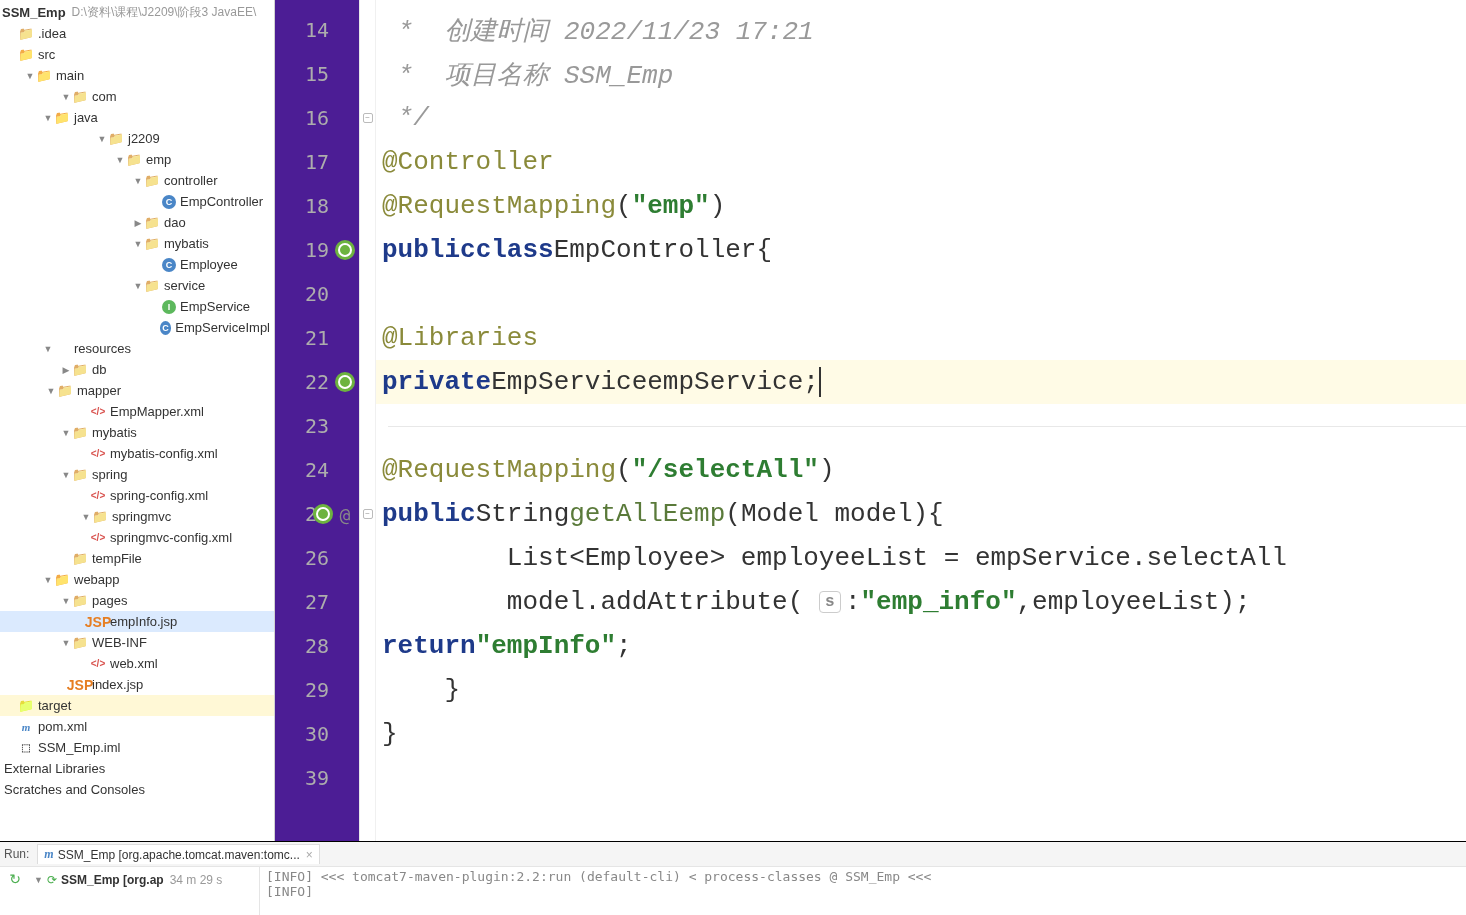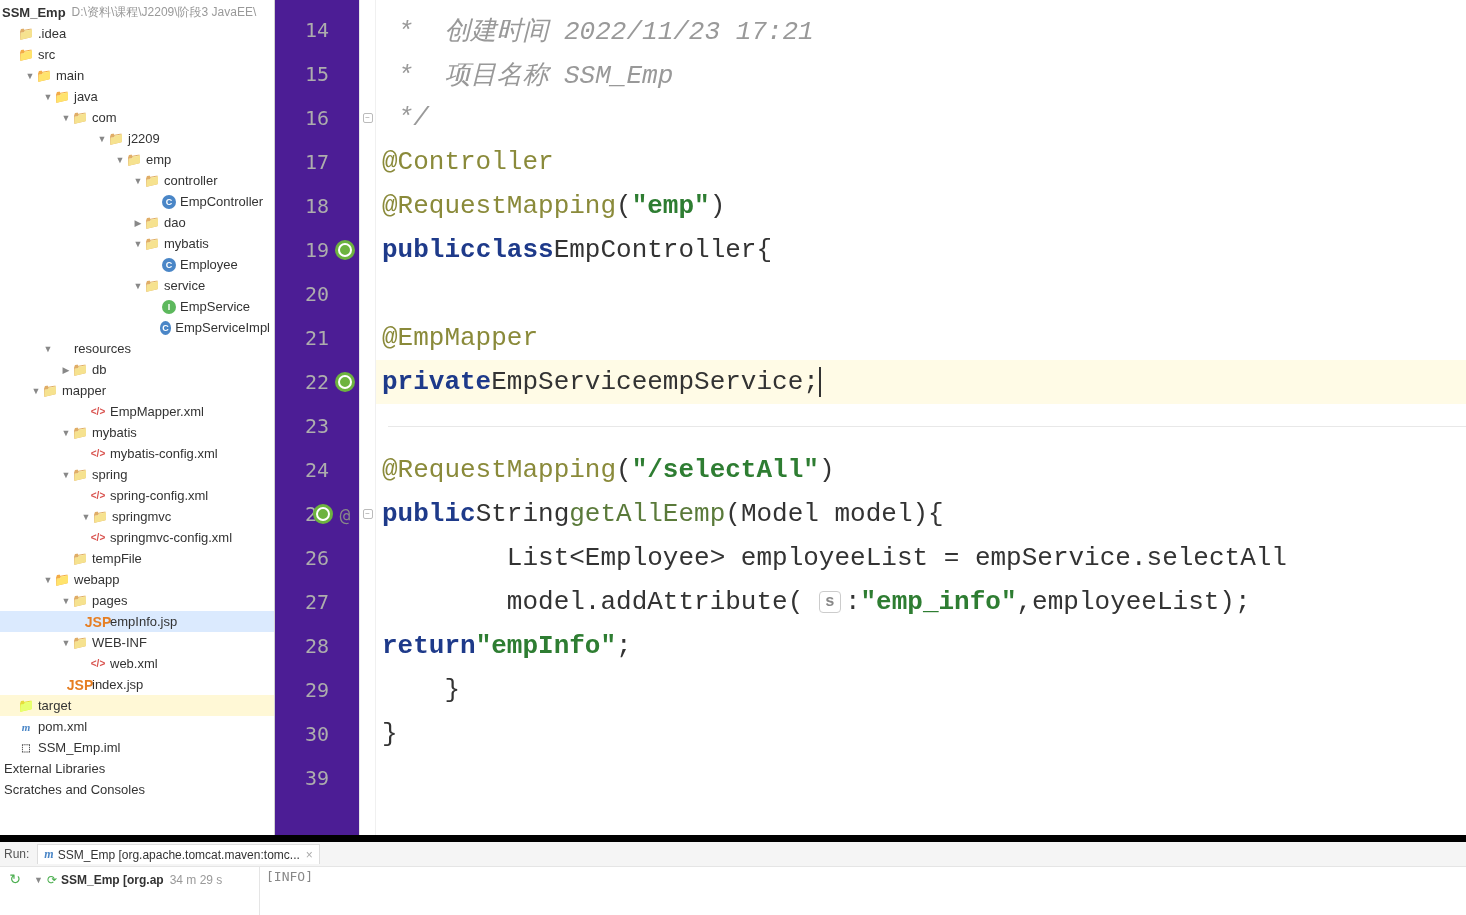--- a/index.html
+++ b/index.html
@@ -43,21 +43,21 @@
 .line { height:44px; display:flex; align-items:center; white-space:pre; padding-left:6px; }
 .line.hl { background:#fffbe6; }
 .kw { color:#1e3a8a; font-weight:bold; }
 .ann { color:#8a8a3a; }
 .str { color:#2e7d32; font-weight:bold; }
 .cmt { color:#999; font-style:italic; }
 .fn { color:#5a7a3a; }
 .param-badge { display:inline-flex; align-items:center; justify-content:center; width:22px; height:22px; border:1px solid #ccc; border-radius:4px; font-size:16px; color:#888; font-weight:bold; margin-right:4px; }
 .cursor { display:inline-block; width:2px; height:30px; background:#333; vertical-align:middle; }
 .hr-line { border-top:1px solid #e8e8e8; margin:0 0 0 6px; }
-.bottom { border-top:7px solid #000000; }
+.bottom { border-top:1px solid #000000; }
 .run-bar { display:flex; align-items:center; height:25px; padding-left:4px; font-size:12px; background:#f5f5f5; border-bottom:1px solid #e5e5e5; }
 .run-bar .lbl { color:#555; margin-right:8px; }
 .run-tab { display:flex; align-items:center; padding:2px 6px; background:#fff; border:1px solid #ddd; border-bottom:none; }
 .run-tab .m-icon { color:#4a86c7; font-style:italic; font-weight:bold; margin-right:4px; font-family:serif; }
 .run-tab .close { margin-left:6px; color:#aaa; cursor:pointer; }
 .console-area { display:flex; height:48px; }
 .console-actions { width:30px; display:flex; flex-direction:column; align-items:center; padding-top:4px; gap:4px; }
 .rerun-icon { color:#4caf50; font-size:14px; cursor:pointer; }
 .console-tree { width:230px; border-right:1px solid #e5e5e5; padding-top:4px; font-size:12px; }
 .console-tree .row { display:flex; align-items:center; padding:2px 4px; }
@@ -87,30 +87,30 @@
           <div class="tree-row" style="padding-left: 4px;">
             <span class="arrow none"></span>
             <span class="ticon folder-blue"></span>
             <span class="tree-label">src</span>
           </div>
           <div class="tree-row" style="padding-left: 22px;">
             <span class="arrow down"></span>
             <span class="ticon folder-blue"></span>
             <span class="tree-label">main</span>
           </div>
+          <div class="tree-row" style="padding-left: 58px;">
+            <span class="arrow down"></span>
+            <span class="ticon folder"></span>
+            <span class="tree-label">com</span>
+          </div>
           <div class="tree-row" style="padding-left: 40px;">
             <span class="arrow down"></span>
             <span class="ticon folder-blue"></span>
             <span class="tree-label">java</span>
           </div>
-          <div class="tree-row" style="padding-left: 58px;">
-            <span class="arrow down"></span>
-            <span class="ticon folder"></span>
-            <span class="tree-label">com</span>
-          </div>
           <div class="tree-row" style="padding-left: 94px;">
             <span class="arrow down"></span>
             <span class="ticon folder"></span>
             <span class="tree-label">j2209</span>
           </div>
           <div class="tree-row" style="padding-left: 112px;">
             <span class="arrow down"></span>
             <span class="ticon folder"></span>
             <span class="tree-label">emp</span>
           </div>
@@ -157,21 +157,21 @@
           <div class="tree-row" style="padding-left: 40px;">
             <span class="arrow down"></span>
             <span class="ticon folder-res"></span>
             <span class="tree-label">resources</span>
           </div>
           <div class="tree-row" style="padding-left: 58px;">
             <span class="arrow right"></span>
             <span class="ticon folder"></span>
             <span class="tree-label">db</span>
           </div>
-          <div class="tree-row" style="padding-left: 28px;">
+          <div class="tree-row" style="padding-left: 43px;">
             <span class="arrow down"></span>
             <span class="ticon folder"></span>
             <span class="tree-label">mapper</span>
           </div>
           <div class="tree-row" style="padding-left: 76px;">
             <span class="arrow none"></span>
             <span class="ticon xml">&lt;/&gt;</span>
             <span class="tree-label">EmpMapper.xml</span>
           </div>
           <div class="tree-row" style="padding-left: 58px;">
@@ -349,21 +349,21 @@
           <div></div>
       </div>
       <div class="code">
         <div class="line"><span class="cmt"> *  创建时间 2022/11/23 17:21</span></div>
         <div class="line"><span class="cmt"> *  项目名称 SSM_Emp</span></div>
         <div class="line"><span class="cmt"> */</span></div>
         <div class="line"><span class="ann">@Controller</span></div>
         <div class="line"><span class="ann">@RequestMapping</span><span>(</span><span class="str">"emp"</span><span>)</span></div>
         <div class="line"><span class="kw">public</span> <span class="kw">class</span> <span>EmpController</span> <span>{</span></div>
         <div class="line"></div>
-        <div class="line">    <span class="ann">@EmpMapper</span></div>
+        <div class="line">    <span class="ann">@Libraries</span></div>
         <div class="line hl">    <span class="kw">private</span> <span>EmpService</span> <span>empService</span>;<span class="cursor"></span></div>
         <div class="line"><div class="hr-line" style="width:100%;"></div></div>
         <div class="line">    <span class="ann">@RequestMapping</span><span>(</span><span class="str">"/selectAll"</span><span>)</span></div>
         <div class="line">    <span class="kw">public</span> <span>String</span> <span class="fn">getAllEemp</span><span>(Model model){</span></div>
         <div class="line"><span>        List&lt;Employee&gt; employeeList = empService.selectAll</span></div>
         <div class="line"><span>        model.addAttribute( </span><span class="param-badge">s</span><span>:</span><span class="str">"emp_info"</span><span>,employeeList);</span></div>
         <div class="line">        <span class="kw">return</span> <span class="str">"empInfo"</span><span>;</span></div>
         <div class="line"><span>    }</span></div>
         <div class="line"><span>}</span></div>
         <div class="line"></div>
@@ -386,17 +386,18 @@
       </div>
       <div class="console-tree">
         <div class="row">
           <span class="arrow2">▼</span>
           <span class="spin">⟳</span>
           <span class="bold">SSM_Emp [org.ap</span>
           <span class="time">34 m 29 s</span>
         </div>
       </div>
       <div class="console-out">
+        <div>[INFO] &lt;&lt;&lt; tomcat7-maven-plugin:2.2:run (default-cli) &lt; process-classes @ SSM_Emp &lt;&lt;&lt;</div>
         <div>[INFO]</div>
       </div>
     </div>
   </div>
 </div>
 
 </body></html>

